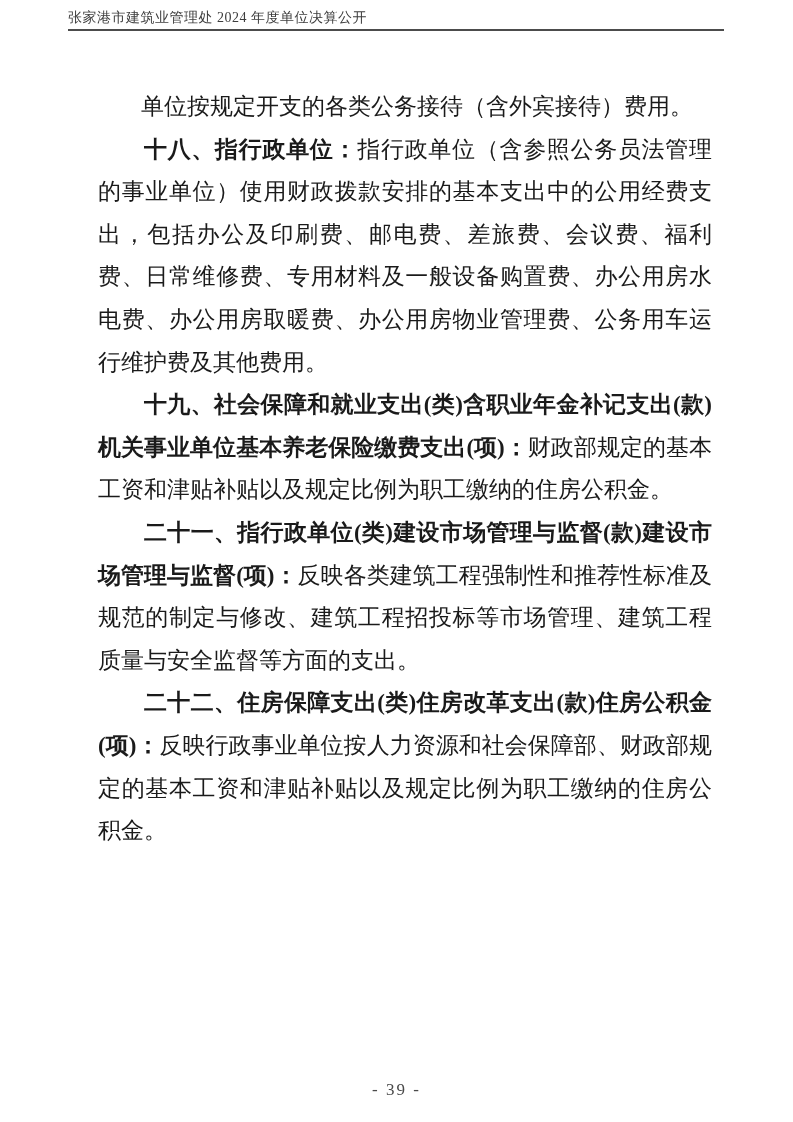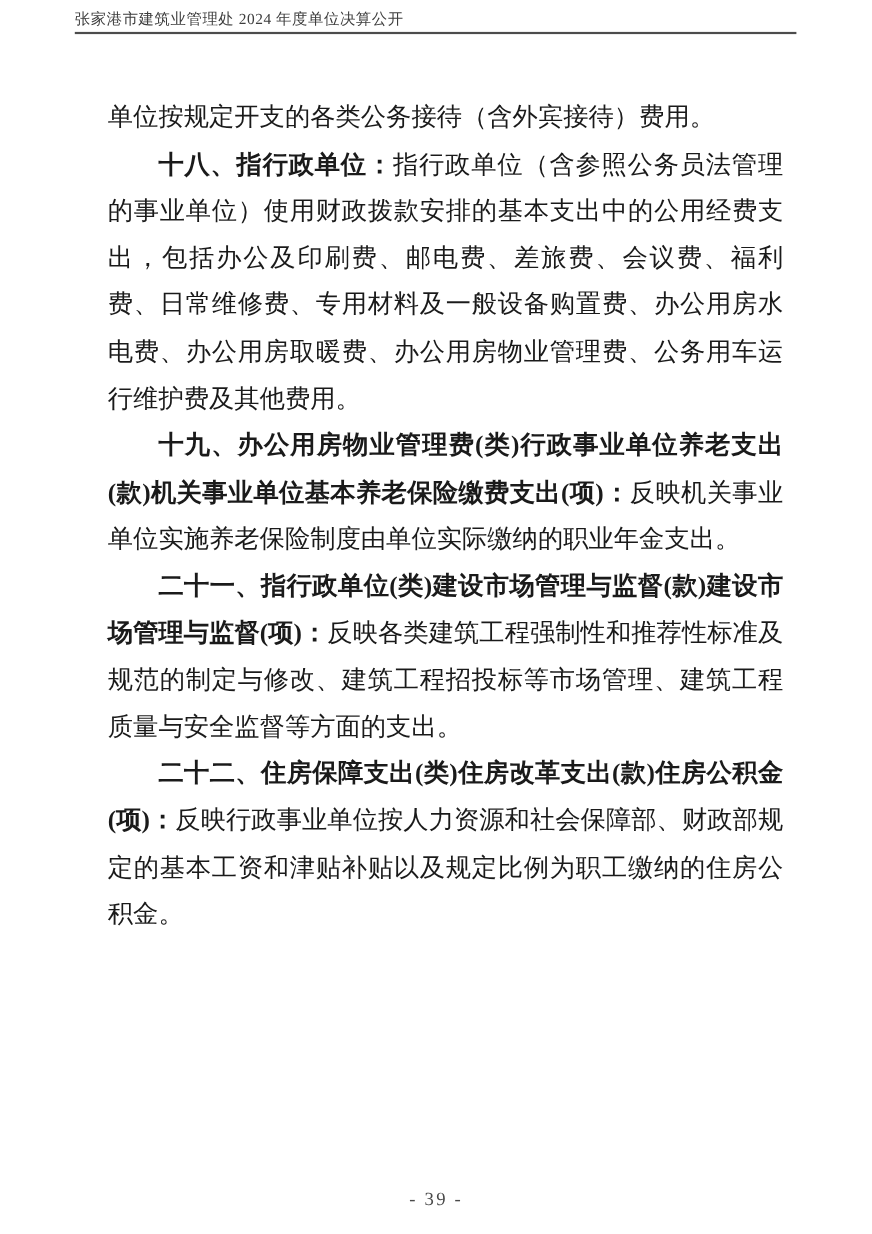--- a/index.html
+++ b/index.html
@@ -47,20 +47,21 @@
     text-align: justify;
     text-justify: inter-character;
   }
   .para {
     margin: 0;
     padding: 0;
     text-indent: 2em;
   }
   .para.no-indent {
     text-indent: 0;
+    margin-left: 43px;
   }
   .lead {
     font-weight: bold;
   }
   .footer {
     position: absolute;
     left: 0;
     top: 1080px;
     width: 100%;
     text-align: center;
@@ -79,21 +80,21 @@
   <div>
     <div class="header-title">张家港市建筑业管理处 2024 年度单位决算公开</div>
     <div class="header-rule"></div>
   </div>
 
   <div class="body-text">
     <p class="para no-indent"><span>单位按规定开支的各类公务接待（含外宾接待）费用。</span></p>
 
     <p class="para"><span class="lead">十八、指行政单位：</span><span>指行政单位（含参照公务员法管理的事业单位）使用财政拨款安排的基本支出中的公用经费支出，包括办公及印刷费、邮电费、差旅费、会议费、福利费、日常维修费、专用材料及一般设备购置费、办公用房水电费、办公用房取暖费、办公用房物业管理费、公务用车运行维护费及其他费用。</span></p>
 
-    <p class="para"><span class="lead">十九、办公用房物业管理费(类)行政事业单位养老支出(款)机关事业单位基本养老保险缴费支出(项)：</span><span>反映机关事业单位实施养老保险制度由单位实际缴纳的职业年金支出。</span></p>
+    <p class="para"><span class="lead">十九、社会保障和就业支出(类)含职业年金补记支出(款)机关事业单位基本养老保险缴费支出(项)：</span><span>财政部规定的基本工资和津贴补贴以及规定比例为职工缴纳的住房公积金。</span></p>
 
 
     <p class="para"><span class="lead">二十一、指行政单位(类)建设市场管理与监督(款)建设市场管理与监督(项)：</span><span>反映各类建筑工程强制性和推荐性标准及规范的制定与修改、建筑工程招投标等市场管理、建筑工程质量与安全监督等方面的支出。</span></p>
 
     <p class="para"><span class="lead">二十二、住房保障支出(类)住房改革支出(款)住房公积金(项)：</span><span>反映行政事业单位按人力资源和社会保障部、财政部规定的基本工资和津贴补贴以及规定比例为职工缴纳的住房公积金。</span></p>
   </div>
 
   <div class="footer">
     <span class="page-number">- 39 -</span>
   </div>

